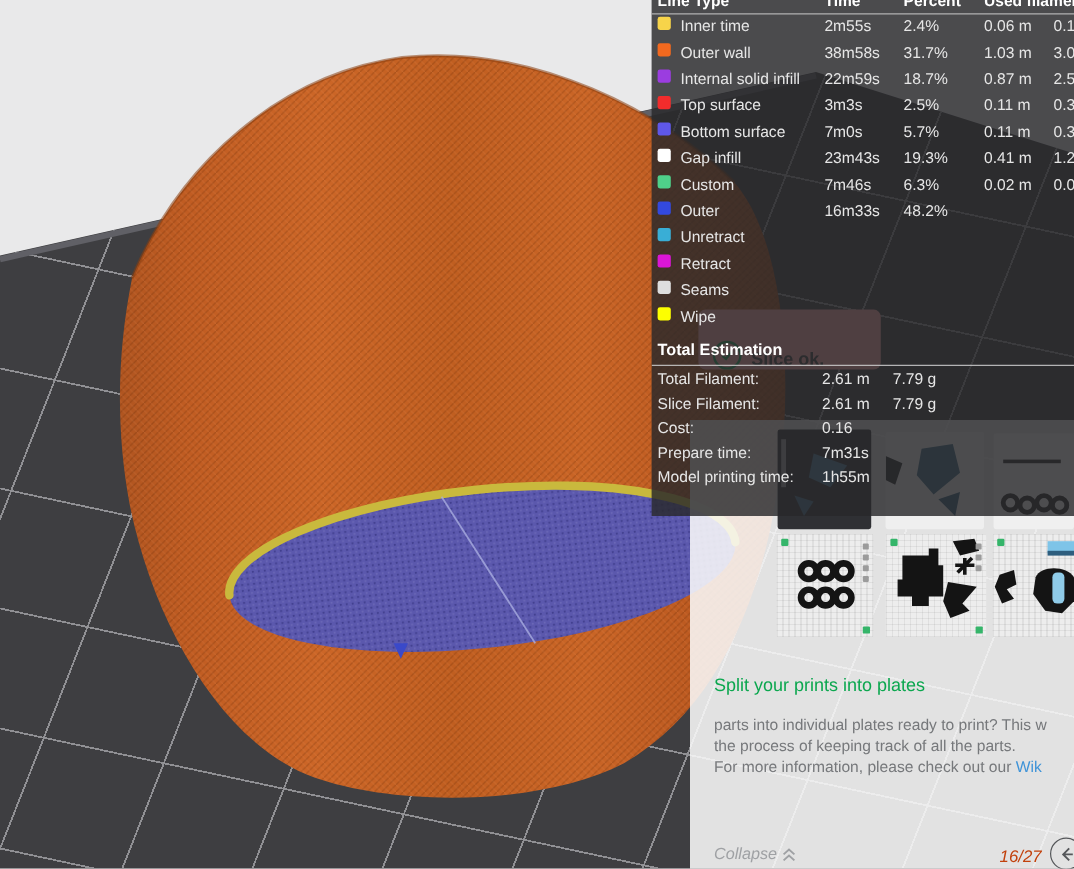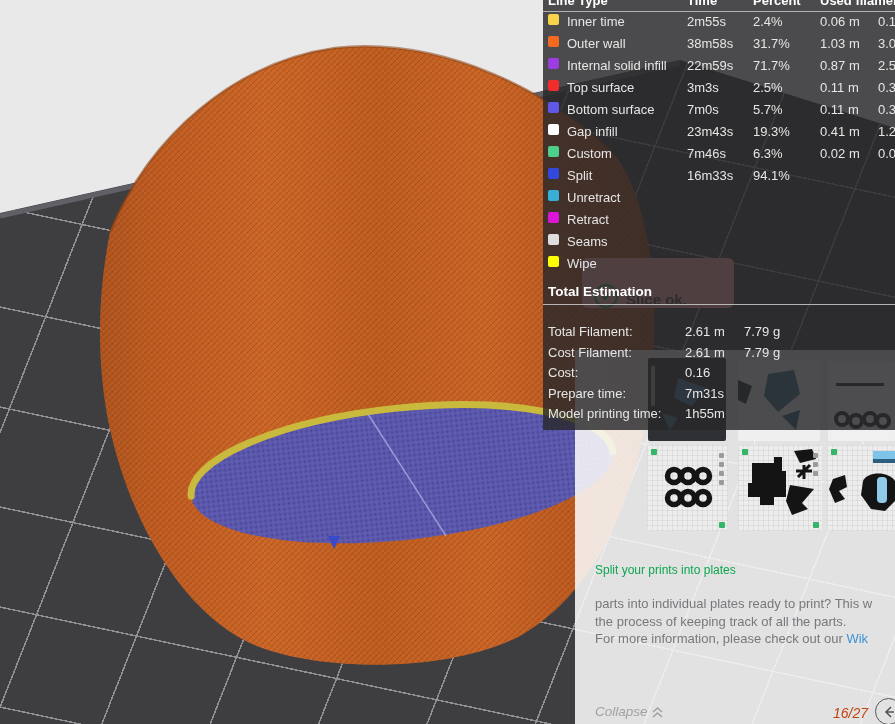--- a/index.html
+++ b/index.html
@@ -27,21 +27,21 @@
 
   
   .tipwin{position:absolute;left:575px;top:350px;width:320px;height:374px;
     background:rgba(250,250,250,.87);overflow:hidden;}
   .thumb{position:absolute;border-radius:2px;overflow:hidden;}
   .thumb.gridbg{background-color:#EDEDED;background-image:
       repeating-linear-gradient(0deg, rgba(0,0,0,.06) 0 1px, transparent 1px 5px),
       repeating-linear-gradient(90deg, rgba(0,0,0,.06) 0 1px, transparent 1px 5px);}
   .mini-ico{position:absolute;width:5px;height:5px;background:#9b9b9b;border-radius:1px;}
   .mini-green{position:absolute;width:6px;height:6px;background:#35B56A;border-radius:1px;}
-  .tip-title{position:absolute;left:20px;top:213px;font-size:12px;white-space:nowrap;}
+  .tip-title{position:absolute;left:20px;top:213px;font-size:15px;white-space:nowrap;}
   .tip-line{position:absolute;left:20px;font-size:13px;color:#76787B;white-space:nowrap;}
   .tip-bar{position:absolute;left:0;top:352px;width:348px;height:22px;font-style:italic;}
   .collapse{position:absolute;left:20px;top:2px;font-size:13.5px;color:#9FA1A4;display:flex;
     align-items:center;gap:2px;cursor:pointer;}
   .pageno{position:absolute;left:258px;top:3px;font-size:14px;color:#c2410c;}
   .prevbtn{position:absolute;left:300px;top:-4px;width:27px;height:27px;border:1.6px solid #55575A;
     border-radius:50%;box-sizing:border-box;display:flex;align-items:center;justify-content:center;}
 
   
   .panel{position:absolute;left:543px;top:0;width:412px;height:430px;
@@ -52,21 +52,21 @@
   .legend{position:absolute;left:0;top:11px;width:100%;}
   .lrow{position:relative;height:22px;}
   .sw{position:absolute;left:5px;top:5px;width:11px;height:11px;border-radius:2px;}
   .lrow span{position:absolute;top:3px;white-space:nowrap;}
   .c-label{left:24px;} .c-time{left:144px;} .c-pct{left:210px;} .c-um{left:277px;} .c-ug{left:335px;}
   .etitle{position:absolute;left:0;top:276px;width:100%;height:29px;box-sizing:border-box;
     border-bottom:1px solid rgba(205,205,205,.85);}
   .etitle span{position:absolute;left:5px;bottom:5px;font-weight:bold;font-size:13.5px;color:#FFF;}
   .erows{position:absolute;left:0;top:306px;width:100%;}
   .erow{position:relative;height:20.6px;}
-  .erow span{position:absolute;top:18px;white-space:nowrap;}
+  .erow span{position:absolute;top:2px;white-space:nowrap;}
   .e-label{left:5px;} .e-v1{left:142px;} .e-v2{left:201px;}
 </style>
 </head>
 <body>
 
 <div id="app">
 
   <div class="scene">
     <div class="plate-clip">
       <div class="plate-bg"></div>
@@ -244,21 +244,21 @@
         <span class="c-label">Outer wall</span>
         <span class="c-time">38m58s</span>
         <span class="c-pct">31.7%</span>
         <span class="c-um">1.03 m</span>
         <span class="c-ug">3.09</span>
       </div>
       <div class="lrow">
         <span class="sw" style="background: rgb(155, 61, 224);"></span>
         <span class="c-label">Internal solid infill</span>
         <span class="c-time">22m59s</span>
-        <span class="c-pct">71.7%</span>
+        <span class="c-pct">18.7%</span>
         <span class="c-um">0.87 m</span>
         <span class="c-ug">2.59</span>
       </div>
       <div class="lrow">
         <span class="sw" style="background: rgb(242, 44, 44);"></span>
         <span class="c-label">Top surface</span>
         <span class="c-time">3m3s</span>
         <span class="c-pct">2.5%</span>
         <span class="c-um">0.11 m</span>
         <span class="c-ug">0.34</span>
@@ -282,23 +282,23 @@
       <div class="lrow">
         <span class="sw" style="background: rgb(79, 208, 138);"></span>
         <span class="c-label">Custom</span>
         <span class="c-time">7m46s</span>
         <span class="c-pct">6.3%</span>
         <span class="c-um">0.02 m</span>
         <span class="c-ug">0.07</span>
       </div>
       <div class="lrow">
         <span class="sw" style="background: rgb(51, 73, 222);"></span>
-        <span class="c-label">Split</span>
+        <span class="c-label">Outer</span>
         <span class="c-time">16m33s</span>
-        <span class="c-pct">94.1%</span>
+        <span class="c-pct">48.2%</span>
       </div>
       <div class="lrow">
         <span class="sw" style="background: rgb(57, 174, 214);"></span>
         <span class="c-label">Unretract</span>
       </div>
       <div class="lrow">
         <span class="sw" style="background: rgb(219, 22, 214);"></span>
         <span class="c-label">Retract</span>
       </div>
       <div class="lrow">
@@ -314,21 +314,21 @@
     <div class="etitle">
       <span>Total Estimation</span>
     </div>
     <div class="erows">
       <div class="erow">
         <span class="e-label">Total Filament:</span>
         <span class="e-v1">2.61 m</span>
         <span class="e-v2">7.79 g</span>
       </div>
       <div class="erow">
-        <span class="e-label">Cost Filament:</span>
+        <span class="e-label">Slice Filament:</span>
         <span class="e-v1">2.61 m</span>
         <span class="e-v2">7.79 g</span>
       </div>
       <div class="erow">
         <span class="e-label">Cost:</span>
         <span class="e-v1">0.16</span>
       </div>
       <div class="erow">
         <span class="e-label">Prepare time:</span>
         <span class="e-v1">7m31s</span>

